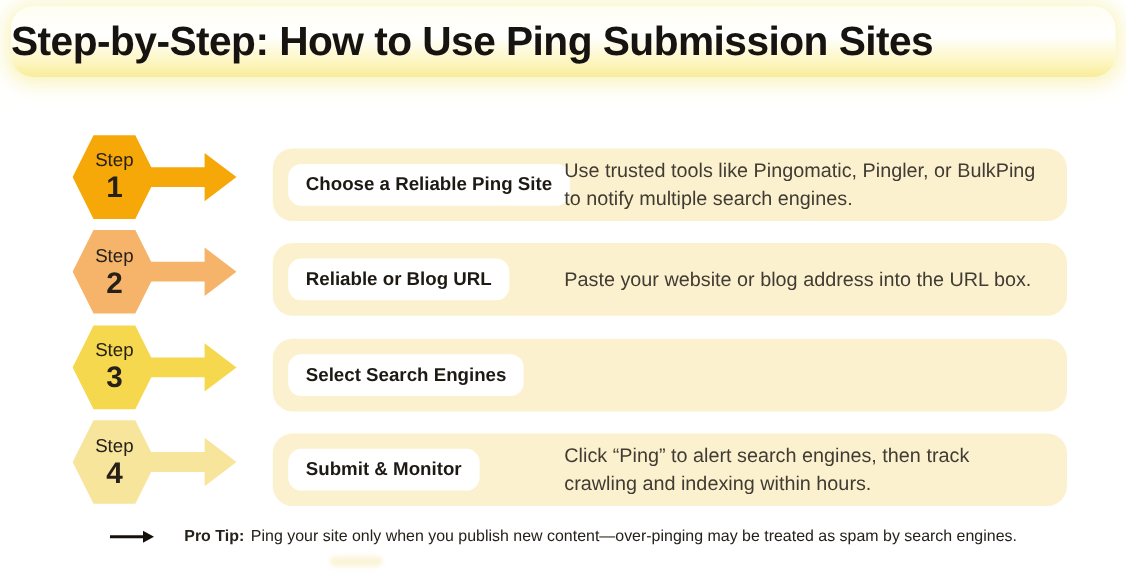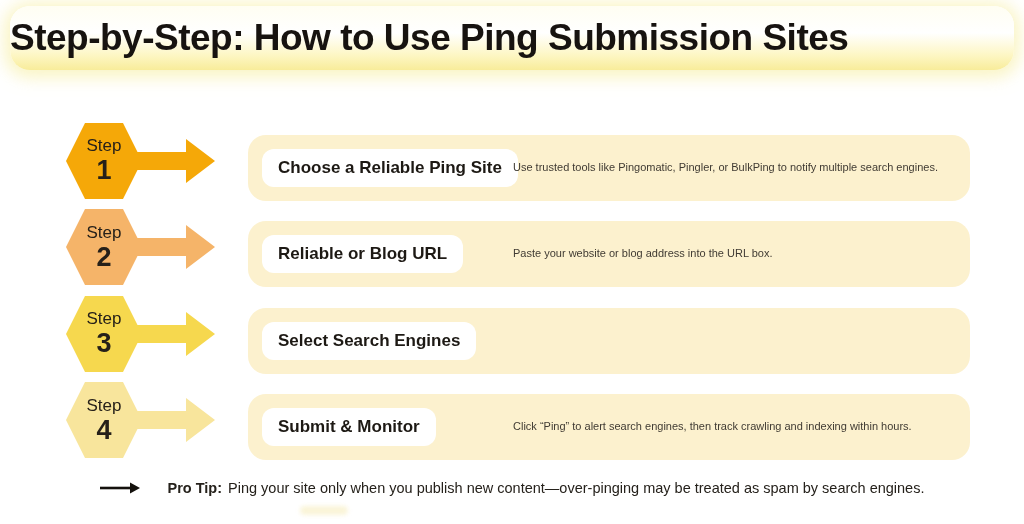--- a/index.html
+++ b/index.html
@@ -37,21 +37,21 @@
     background:#fcf1ce;display:flex;align-items:center;
     padding:0;box-sizing:border-box;
   }
   .pillcol{width:265px;flex:none;padding-left:14px;box-sizing:border-box;}
   .pill{
     display:inline-block;background:#ffffff;border-radius:12px;
     padding:9px 16px;font-size:17px;font-weight:700;color:#1d1914;
     white-space:nowrap;
   }
   .desc{
-    flex:1;max-width:435px;font-size:11px;line-height:1.38;color:#403b33;
+    flex:1;max-width:435px;font-size:18px;line-height:1.38;color:#403b33;
     padding-right:14px;
   }
   
   .protip{
     position:absolute;left:0;top:480px;width:1024px;
     display:flex;align-items:center;justify-content:center;gap:28px;
     font-size:14.5px;color:#25211b;
   }
   .protip b{margin-right:2px;}
   .smudge{

